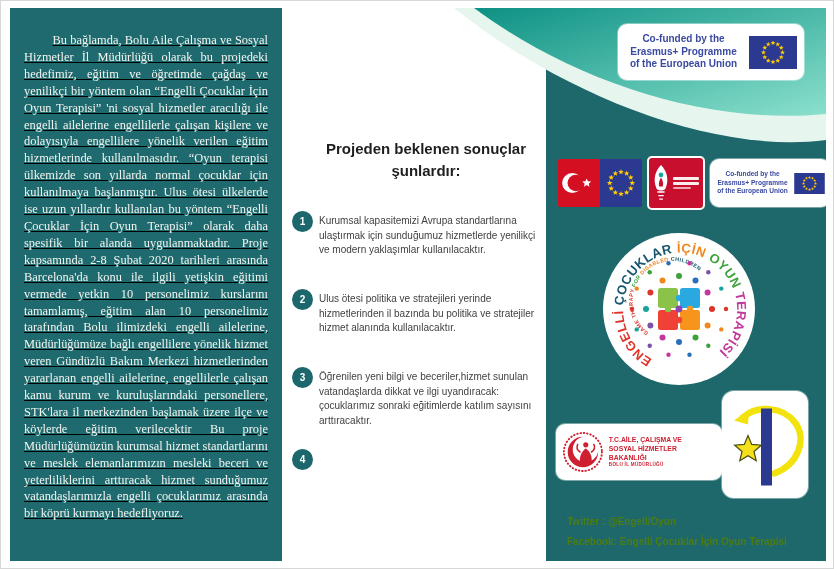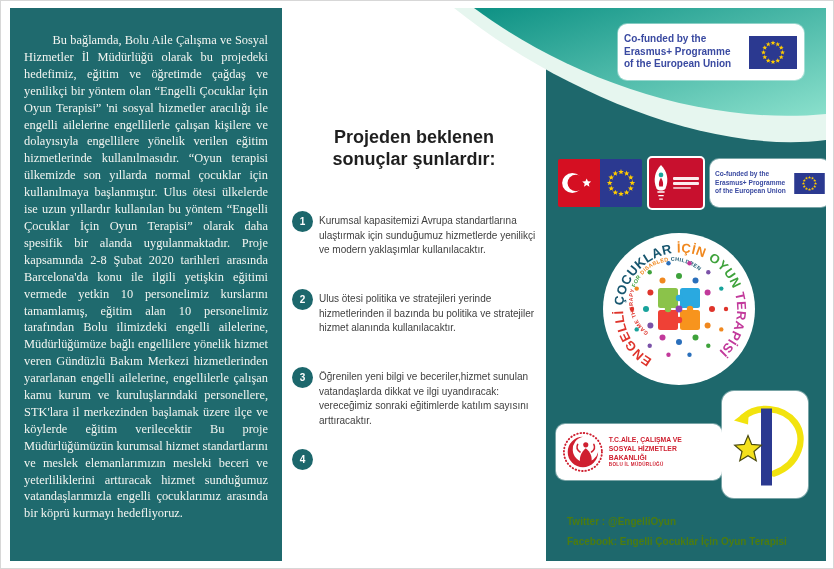--- a/index.html
+++ b/index.html
@@ -1,37 +1,37 @@
 <!DOCTYPE html>
 <html><head>
 <meta charset="utf-8">
 <style>
   html,body{margin:0;padding:0;background:#fff;}
   .page{position:relative;width:834px;height:569px;background:#ffffff;overflow:hidden;
         font-family:"Liberation Sans",sans-serif;}
   .frame{position:absolute;inset:0;border:1px solid #d7d7d7;pointer-events:none;}
   .panel{position:absolute;top:8px;height:553px;}
-  .left-panel{left:10px;width:272px;background:#1f6a6e;}
+  .left-panel{left:10px;width:272px;background:#1f6a6e;text-decoration:underline;}
   .left-panel p{margin:0;padding:24px 14px 0 14px;color:#f3f5f1;
       font-family:"Liberation Serif",serif;font-size:12.4px;line-height:16.9px;
       text-align:justify;text-indent:2.3em;}
   .middle-panel{left:282px;width:264px;background:#ffffff;}
-  .middle-panel h1{position:absolute;top:118px;left:12px;width:240px;margin:0;
-      text-align:center;font-size:18px;line-height:22px;color:#1f1f1f;font-weight:700;}
+  .middle-panel h1{position:absolute;top:118px;left:12px;width:240px;margin:12px;
+      text-align:center;font-size:15px;line-height:22px;color:#1f1f1f;font-weight:700;}
   .item{position:absolute;left:10px;width:252px;}
   .item-1{top:206px;} .item-2{top:284px;} .item-3{top:362px;} .item-4{top:444px;}
   .num{position:absolute;left:0;top:-3px;width:21px;height:21px;border-radius:50%;
       background:#1c676c;color:#fff;font-size:10px;font-weight:700;
       display:flex;align-items:center;justify-content:center;}
   .item p{margin:0 0 0 27px;width:226px;font-size:10px;line-height:14.6px;color:#3f3f3f;}
   .right-panel{left:546px;width:280px;background:#1e686c;}
   .swoosh{position:absolute;left:440px;top:8px;width:386px;height:155px;z-index:2;pointer-events:none;}
   .badge{position:absolute;z-index:3;background:#fff;border-radius:9px;
       display:flex;align-items:center;box-shadow:0 0 0 1px rgba(255,255,255,.4);}
-  .badge .etxt{flex:1;text-align:left;color:#3a4aa1;font-weight:700;}
+  .badge .etxt{flex:1;text-align:center;color:#3a4aa1;font-weight:700;}
   .badge-top{left:618px;top:24px;width:186px;height:56px;padding:0 7px 0 6px;box-sizing:border-box;gap:6px;}
   .badge-top .etxt{font-size:10px;line-height:12.5px;}
   .badge-small{left:0;top:0;position:relative;width:120px;height:48px;padding:0 5px;box-sizing:border-box;gap:4px;}
   .badge-small .etxt{font-size:6.6px;line-height:8.4px;}
   .logo-row{position:absolute;left:558px;top:154px;height:58px;z-index:3;
       display:flex;align-items:center;gap:5px;}
   .tr-eu{width:84px;height:48px;display:flex;border-radius:2px;overflow:hidden;}
   .agency{width:58px;height:54px;background:#c8102e;border:2px solid #fff;border-radius:5px;
       box-sizing:border-box;display:flex;align-items:center;gap:3px;padding:3px;}
   .agency .lines{display:flex;flex-direction:column;gap:2.5px;}
@@ -61,21 +61,21 @@
     <div class="item item-1">
       <div class="num">1</div>
       <p>Kurumsal kapasitemizi Avrupa standartlarına ulaştırmak için sunduğumuz hizmetlerde yenilikçi ve modern yaklaşımlar kullanılacaktır.</p>
     </div>
     <div class="item item-2">
       <div class="num">2</div>
       <p>Ulus ötesi politika ve stratejileri yerinde hizmetlerinden il bazında bu politika ve stratejiler hizmet alanında kullanılacaktır.</p>
     </div>
     <div class="item item-3">
       <div class="num">3</div>
-      <p>Öğrenilen yeni bilgi ve beceriler,hizmet sunulan vatandaşlarda dikkat ve ilgi uyandıracak: vereceğimiz sonraki eğitimlerde katılım sayısını arttıracaktır.</p>
+      <p>Öğrenilen yeni bilgi ve beceriler,hizmet sunulan vatandaşlarda dikkat ve ilgi uyandıracak: çocuklarımız sonraki eğitimlerde katılım sayısını arttıracaktır.</p>
     </div>
     <div class="item item-4">
       <div class="num">4</div>
     </div>
   </div>
 
   <div class="panel right-panel"></div>
 
   <svg class="swoosh" viewBox="0 0 386 155">
     <defs>

